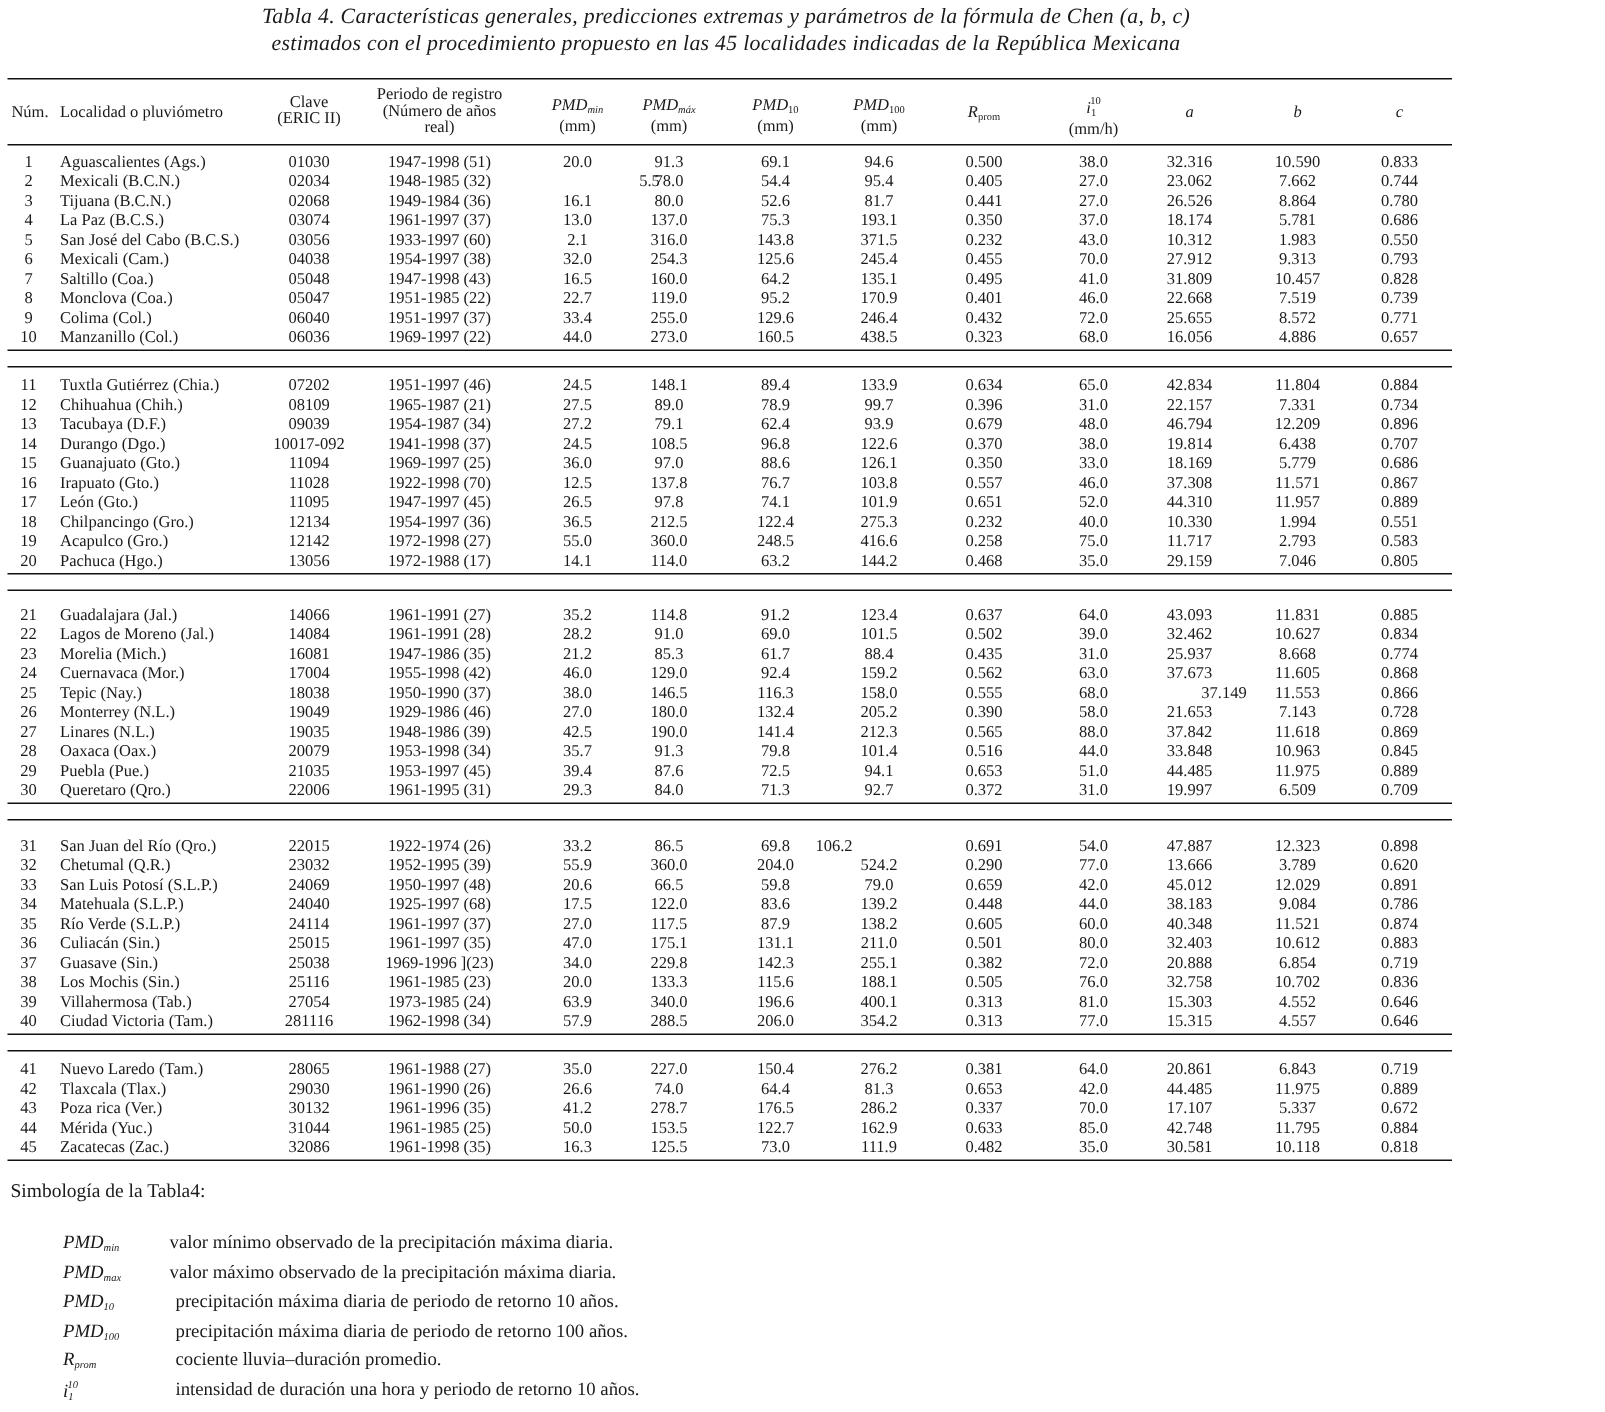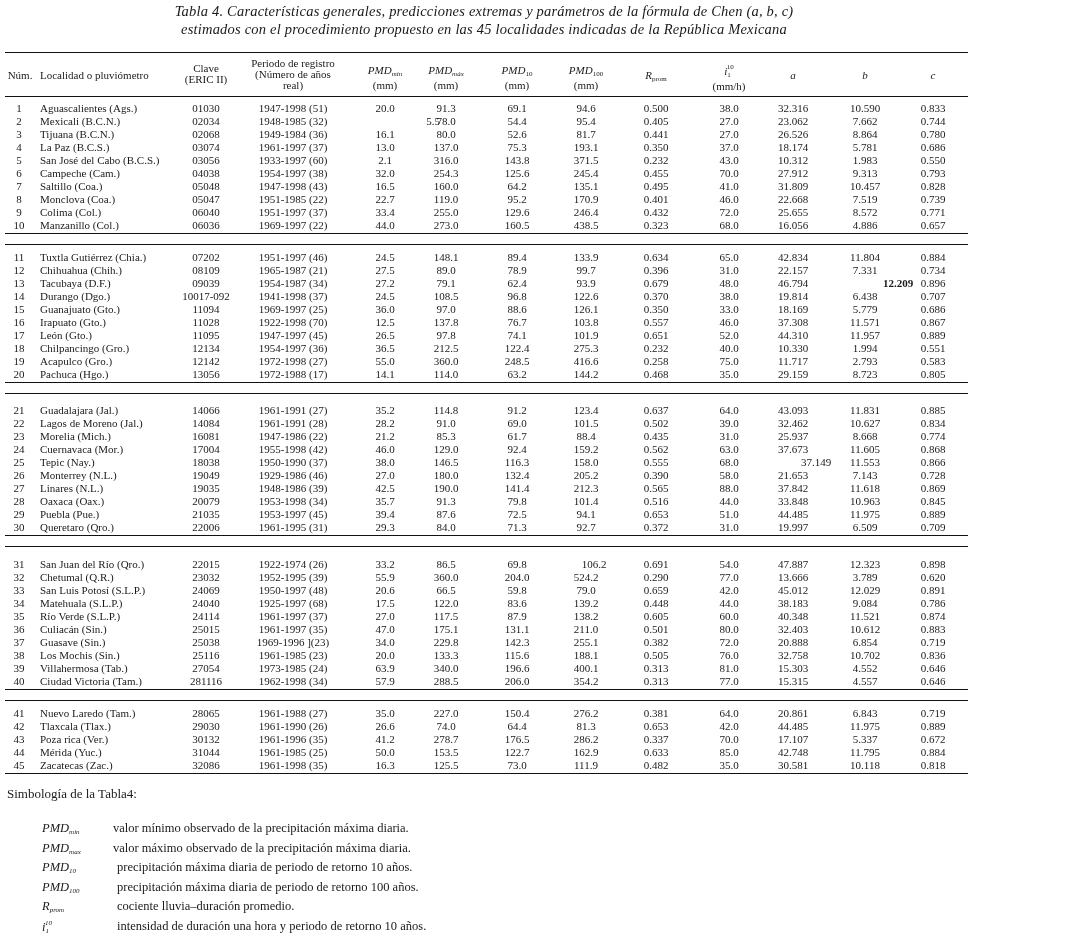--- a/index.html
+++ b/index.html
@@ -144,21 +144,21 @@
       <span class="cell c" style="left: 517px;">143.8</span>
       <span class="cell c" style="left: 586px;">371.5</span>
       <span class="cell c" style="left: 656px;">0.232</span>
       <span class="cell c" style="left: 729px;">43.0</span>
       <span class="cell c" style="left: 793px;">10.312</span>
       <span class="cell c" style="left: 865px;">1.983</span>
       <span class="cell c" style="left: 933px;">0.550</span>
     </div>
     <div class="row" style="top: 166px;">
       <span class="cell c" style="left: 19px;">6</span>
-      <span class="cell" style="left: 40px;">Campeche (Cam.)</span>
+      <span class="cell" style="left: 40px;">Mexicali (Cam.)</span>
       <span class="cell c" style="left: 206px;">04038</span>
       <span class="cell c" style="left: 293px;">1954-1997 (38)</span>
       <span class="cell c" style="left: 385px;">32.0</span>
       <span class="cell c" style="left: 446px;">254.3</span>
       <span class="cell c" style="left: 517px;">125.6</span>
       <span class="cell c" style="left: 586px;">245.4</span>
       <span class="cell c" style="left: 656px;">0.455</span>
       <span class="cell c" style="left: 729px;">70.0</span>
       <span class="cell c" style="left: 793px;">27.912</span>
       <span class="cell c" style="left: 865px;">9.313</span>
@@ -261,21 +261,21 @@
       <span class="cell" style="left: 40px;">Tacubaya (D.F.)</span>
       <span class="cell c" style="left: 206px;">09039</span>
       <span class="cell c" style="left: 293px;">1954-1987 (34)</span>
       <span class="cell c" style="left: 385px;">27.2</span>
       <span class="cell c" style="left: 446px;">79.1</span>
       <span class="cell c" style="left: 517px;">62.4</span>
       <span class="cell c" style="left: 586px;">93.9</span>
       <span class="cell c" style="left: 656px;">0.679</span>
       <span class="cell c" style="left: 729px;">48.0</span>
       <span class="cell c" style="left: 793px;">46.794</span>
-      <span class="cell c" style="left: 898px; font-weight: bold;">12.209</span>
+      <span class="cell c" style="left: 865px;">12.209</span>
       <span class="cell c" style="left: 933px;">0.896</span>
     </div>
     <div class="row" style="top: 289px;">
       <span class="cell c" style="left: 19px;">14</span>
       <span class="cell" style="left: 40px;">Durango (Dgo.)</span>
       <span class="cell c" style="left: 206px;">10017-092</span>
       <span class="cell c" style="left: 293px;">1941-1998 (37)</span>
       <span class="cell c" style="left: 385px;">24.5</span>
       <span class="cell c" style="left: 446px;">108.5</span>
       <span class="cell c" style="left: 517px;">96.8</span>
@@ -366,21 +366,21 @@
       <span class="cell" style="left: 40px;">Pachuca (Hgo.)</span>
       <span class="cell c" style="left: 206px;">13056</span>
       <span class="cell c" style="left: 293px;">1972-1988 (17)</span>
       <span class="cell c" style="left: 385px;">14.1</span>
       <span class="cell c" style="left: 446px;">114.0</span>
       <span class="cell c" style="left: 517px;">63.2</span>
       <span class="cell c" style="left: 586px;">144.2</span>
       <span class="cell c" style="left: 656px;">0.468</span>
       <span class="cell c" style="left: 729px;">35.0</span>
       <span class="cell c" style="left: 793px;">29.159</span>
-      <span class="cell c" style="left: 865px;">8.723</span>
+      <span class="cell c" style="left: 865px;">7.046</span>
       <span class="cell c" style="left: 933px;">0.805</span>
     </div>
     <div class="rule" style="top: 382px;"></div>
     <div class="rule" style="top: 393px;"></div>
     <div class="row" style="top: 403px;">
       <span class="cell c" style="left: 19px;">21</span>
       <span class="cell" style="left: 40px;">Guadalajara (Jal.)</span>
       <span class="cell c" style="left: 206px;">14066</span>
       <span class="cell c" style="left: 293px;">1961-1991 (27)</span>
       <span class="cell c" style="left: 385px;">35.2</span>
@@ -405,21 +405,21 @@
       <span class="cell c" style="left: 656px;">0.502</span>
       <span class="cell c" style="left: 729px;">39.0</span>
       <span class="cell c" style="left: 793px;">32.462</span>
       <span class="cell c" style="left: 865px;">10.627</span>
       <span class="cell c" style="left: 933px;">0.834</span>
     </div>
     <div class="row" style="top: 429px;">
       <span class="cell c" style="left: 19px;">23</span>
       <span class="cell" style="left: 40px;">Morelia (Mich.)</span>
       <span class="cell c" style="left: 206px;">16081</span>
-      <span class="cell c" style="left: 293px;">1947-1986 (22)</span>
+      <span class="cell c" style="left: 293px;">1947-1986 (35)</span>
       <span class="cell c" style="left: 385px;">21.2</span>
       <span class="cell c" style="left: 446px;">85.3</span>
       <span class="cell c" style="left: 517px;">61.7</span>
       <span class="cell c" style="left: 586px;">88.4</span>
       <span class="cell c" style="left: 656px;">0.435</span>
       <span class="cell c" style="left: 729px;">31.0</span>
       <span class="cell c" style="left: 793px;">25.937</span>
       <span class="cell c" style="left: 865px;">8.668</span>
       <span class="cell c" style="left: 933px;">0.774</span>
     </div>
@@ -531,21 +531,21 @@
     <div class="rule" style="top: 535px;"></div>
     <div class="rule" style="top: 546px;"></div>
     <div class="row" style="top: 557px;">
       <span class="cell c" style="left: 19px;">31</span>
       <span class="cell" style="left: 40px;">San Juan del Río (Qro.)</span>
       <span class="cell c" style="left: 206px;">22015</span>
       <span class="cell c" style="left: 293px;">1922-1974 (26)</span>
       <span class="cell c" style="left: 385px;">33.2</span>
       <span class="cell c" style="left: 446px;">86.5</span>
       <span class="cell c" style="left: 517px;">69.8</span>
-      <span class="cell c" style="left: 594px;">106.2</span>
+      <span class="cell c" style="left: 556px;">106.2</span>
       <span class="cell c" style="left: 656px;">0.691</span>
       <span class="cell c" style="left: 729px;">54.0</span>
       <span class="cell c" style="left: 793px;">47.887</span>
       <span class="cell c" style="left: 865px;">12.323</span>
       <span class="cell c" style="left: 933px;">0.898</span>
     </div>
     <div class="row" style="top: 570px;">
       <span class="cell c" style="left: 19px;">32</span>
       <span class="cell" style="left: 40px;">Chetumal (Q.R.)</span>
       <span class="cell c" style="left: 206px;">23032</span>

